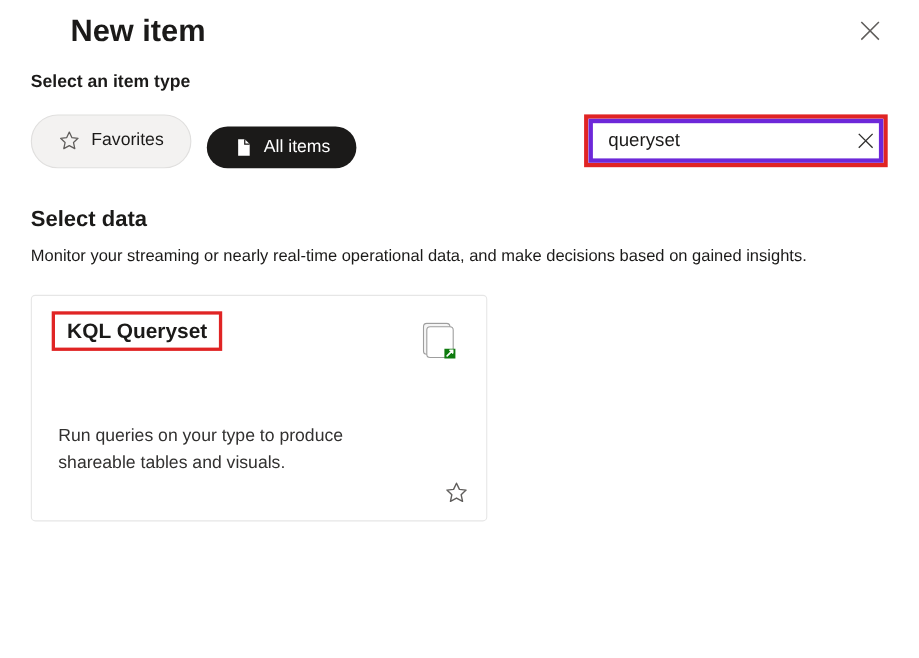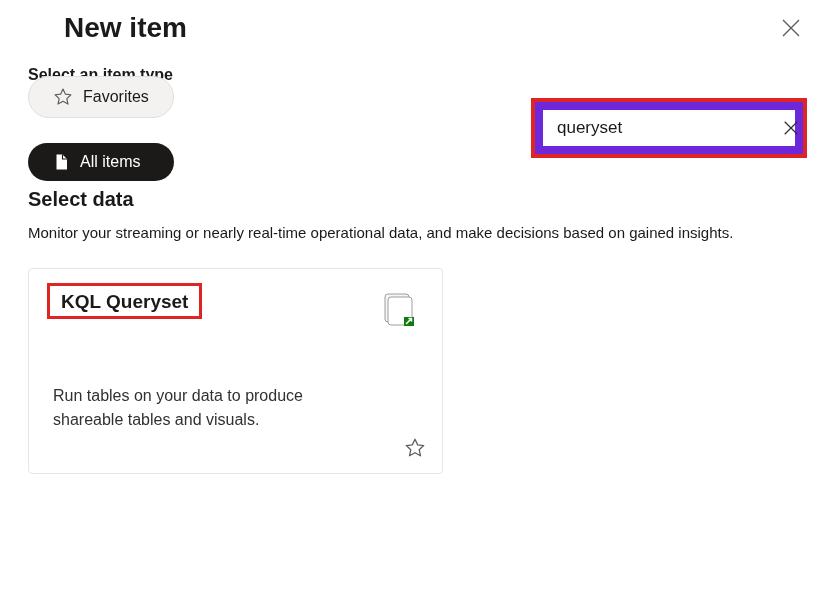--- a/index.html
+++ b/index.html
@@ -41,21 +41,20 @@
     .filter-row {
       display: flex;
       align-items: center;
       justify-content: space-between;
       height: 60px;
       margin-bottom: 30px;
     }
     .pill-group {
       display: flex;
       gap: 14px;
-      flex-direction: column;
     }
     .pill {
       display: inline-flex;
       align-items: center;
       gap: 10px;
       padding: 10px 24px;
       border-radius: 999px;
       font-size: 16px;
       cursor: pointer;
       border: none;
@@ -69,26 +68,26 @@
       background: #1b1a19;
       color: #ffffff;
       margin-top: 11px;
     }
     .search-wrap {
       position: relative;
       width: 276px;
       border: 4px solid #e02424;
     }
     .search-inner {
-      border: 8px solid #6d28d9;
+      border: 4px solid #6d28d9;
       display: flex;
       align-items: center;
       background: #fff;
       padding: 6px 4px 6px 14px;
-      height: 52px;
+      height: 40px;
     }
     .search-input {
       flex: 1;
       border: none;
       outline: none;
       font-size: 17px;
       color: #1b1a19;
       background: transparent;
     }
     .search-clear {
@@ -217,19 +216,19 @@
     <div class="card-icon">
       <svg width="34" height="34" viewBox="0 0 34 34">
         <rect x="3" y="1" width="24" height="28" rx="3" fill="#f5f5f5" stroke="#9e9e9e" stroke-width="1"></rect>
         <rect x="6" y="4" width="24" height="28" rx="3" fill="#ffffff" stroke="#9e9e9e" stroke-width="1"></rect>
         <path d="M24 26 L33 33 M33 26 L24 33" stroke="none"></path>
         <path d="M22 24 L32 24 L32 33 L22 33 Z" fill="#0f7b0f"></path>
         <path d="M24.5 30.5 L29.5 25.5 M27 25.5 L29.5 25.5 L29.5 28" stroke="#ffffff" stroke-width="1.5" fill="none" stroke-linecap="round"></path>
       </svg>
     </div>
   </div>
-  <p class="card-desc">Run tables on your data to produce shareable tables and visuals.</p>
+  <p class="card-desc">Run queries on your type to produce shareable tables and visuals.</p>
   <div class="card-fav">
     <svg width="22" height="22" viewBox="0 0 24 24">
       <path d="M12 2.5 L14.9 8.6 L21.5 9.3 L16.6 13.9 L18 20.5 L12 17.2 L6 20.5 L7.4 13.9 L2.5 9.3 L9.1 8.6 Z" fill="none" stroke="#605e5c" stroke-width="1.4" stroke-linejoin="round"></path>
     </svg>
   </div>
 </div>
 
 </body></html>

